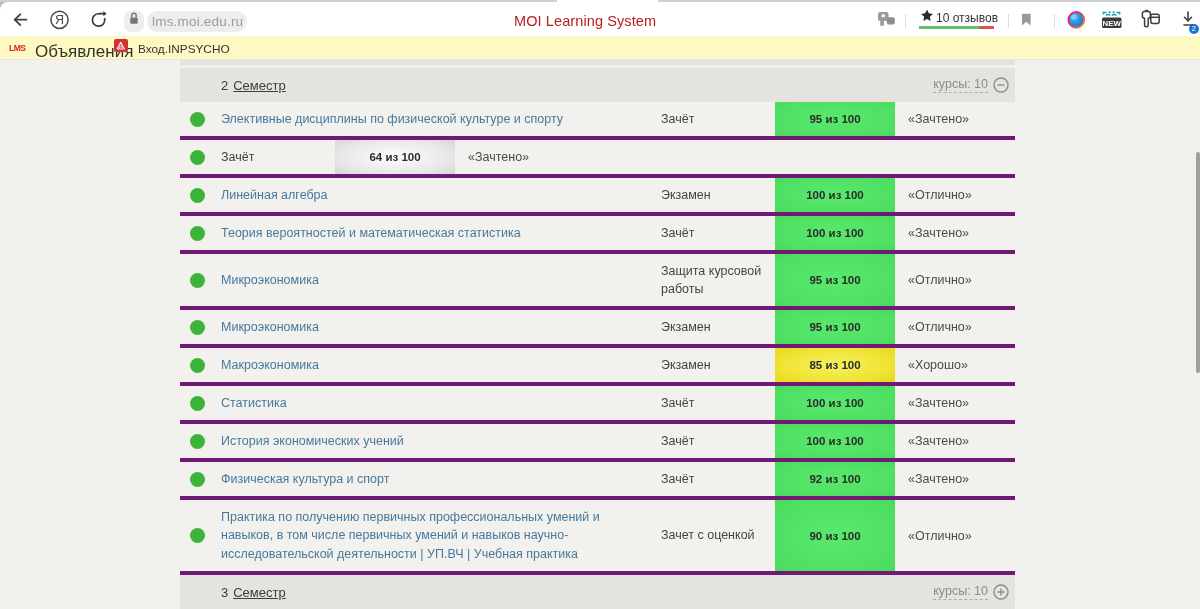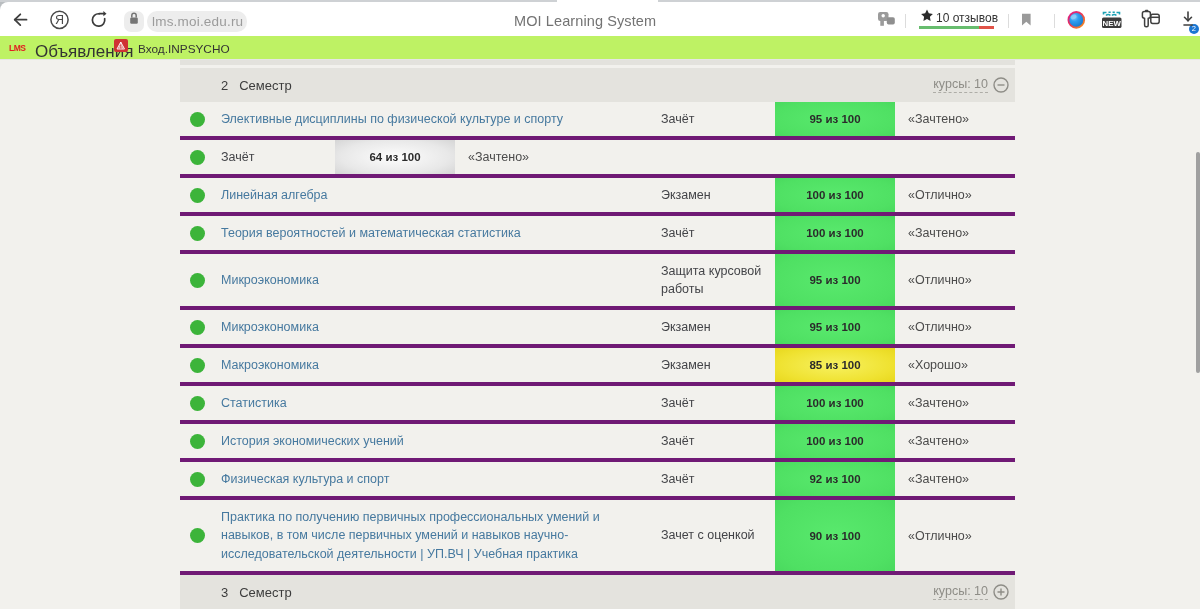--- a/index.html
+++ b/index.html
@@ -5,45 +5,45 @@
 * { margin:0; padding:0; box-sizing:border-box; }
 html,body { width:1200px; height:609px; overflow:hidden; font-family:"Liberation Sans", sans-serif; background:#fff; }
 #stage { position:relative; width:1200px; height:609px; }
 
 
 #topstrip { position:absolute; left:0; top:0; width:1200px; height:2px; background:#ced1d4; }
 #topstrip .gap { position:absolute; left:557px; top:0; width:101px; height:2px; background:#fff; }
 #chrome { position:absolute; left:0; top:2px; width:1200px; height:34px; background:#fff; border-top-left-radius:8px; }
 #cornerL { position:absolute; left:0; top:2px; width:10px; height:10px; background:#b9bdc0; z-index:0; }
 #chrome, #bookmarks { z-index:1; }
-.tabtitle { position:absolute; left:514px; top:11px; width:220px; font-size:14.5px; color:#737373; letter-spacing:0.1px; white-space:nowrap; }
+.tabtitle { position:absolute; left:514px; top:11px; width:220px; font-size:14.5px; color:#b91c1c; letter-spacing:0.1px; white-space:nowrap; }
 .pill { position:absolute; background:#ededed; border-radius:10px; }
 #lockpill { left:124px; top:9px; width:20px; height:21px; border-radius:7px; }
 #urlpill { left:147px; top:9px; width:100px; height:21px; }
 #urltext { position:absolute; left:152px; top:12px; font-size:13.5px; color:#9b9b9b; letter-spacing:0.2px; z-index:2; }
 .vsep { position:absolute; top:12px; width:1px; height:14px; background:#dcdcdc; }
 #revtext { position:absolute; left:936px; top:9px; font-size:12px; color:#333; }
 #bar-green { position:absolute; left:919px; top:24.3px; width:60px; height:2.4px; background:#67bd6e; }
 #bar-red { position:absolute; left:979px; top:24.3px; width:14.5px; height:2.4px; background:#e05348; }
 #dlbadge { position:absolute; left:1188.5px; top:21.5px; width:10.5px; height:10.5px; border-radius:50%; background:#1b76d2; color:#fff; font-size:7.5px; text-align:center; line-height:10.5px; }
 
 
-#bookmarks { position:absolute; left:0; top:36px; width:1200px; height:24px; background:#bef264; border-bottom:1px solid #e6e6e4; }
+#bookmarks { position:absolute; left:0; top:36px; width:1200px; height:24px; background:#fef9c3; border-bottom:1px solid #e6e6e4; }
 #lmslogo { position:absolute; left:9px; top:6.5px; font-size:8.5px; font-weight:bold; color:#e02121; letter-spacing:-0.5px; }
 #bm1 { position:absolute; left:35px; top:6px; font-size:17px; color:#333; }
 #redicon { position:absolute; left:114px; top:2.5px; width:13.5px; height:13.5px; background:#cf3333; border-radius:2px; }
 #bm2 { position:absolute; left:138px; top:6px; font-size:11.8px; color:#333; }
 
 
 #page { position:absolute; left:0; top:60px; width:1200px; height:549px; background:#f2f1ed; }
 #tbl { position:absolute; left:180px; top:0; width:835px; }
 #sliver { height:5px; background:#e3e2dd; margin-bottom:3px; }
 .sechead { height:34px; background:#e4e3de; display:flex; align-items:center; font-size:13px; color:#3c3c3c; }
 .sechead .num { margin-left:41px; }
-.sechead .nm { margin-left:11px; }
+.sechead .nm { margin-left:5px;text-decoration:underline; }
 .sechead .right { margin-left:auto; margin-right:6px; display:flex; align-items:center; }
 .kursy { font-size:12.5px; color:#8e8d87; border-bottom:1px dashed #aeada7; padding-bottom:1px; }
 .circ { margin-left:5px; }
 .row { display:flex; align-items:center; border-bottom:4px solid #701a75; height:38px; }
 .row.h56 { height:56px; }
 .row.h75 { height:75px; }
 .dotc { width:41px; flex:none; display:flex; }
 .dot { width:15px; height:15px; border-radius:50%; background:#3cb43a; margin-left:10px; }
 .subj { width:440px; flex:none; font-size:12.5px; color:#46799f; line-height:18.5px; padding-right:30px; }
 .exam { width:114px; flex:none; font-size:12.5px; color:#434448; line-height:18.5px; }

